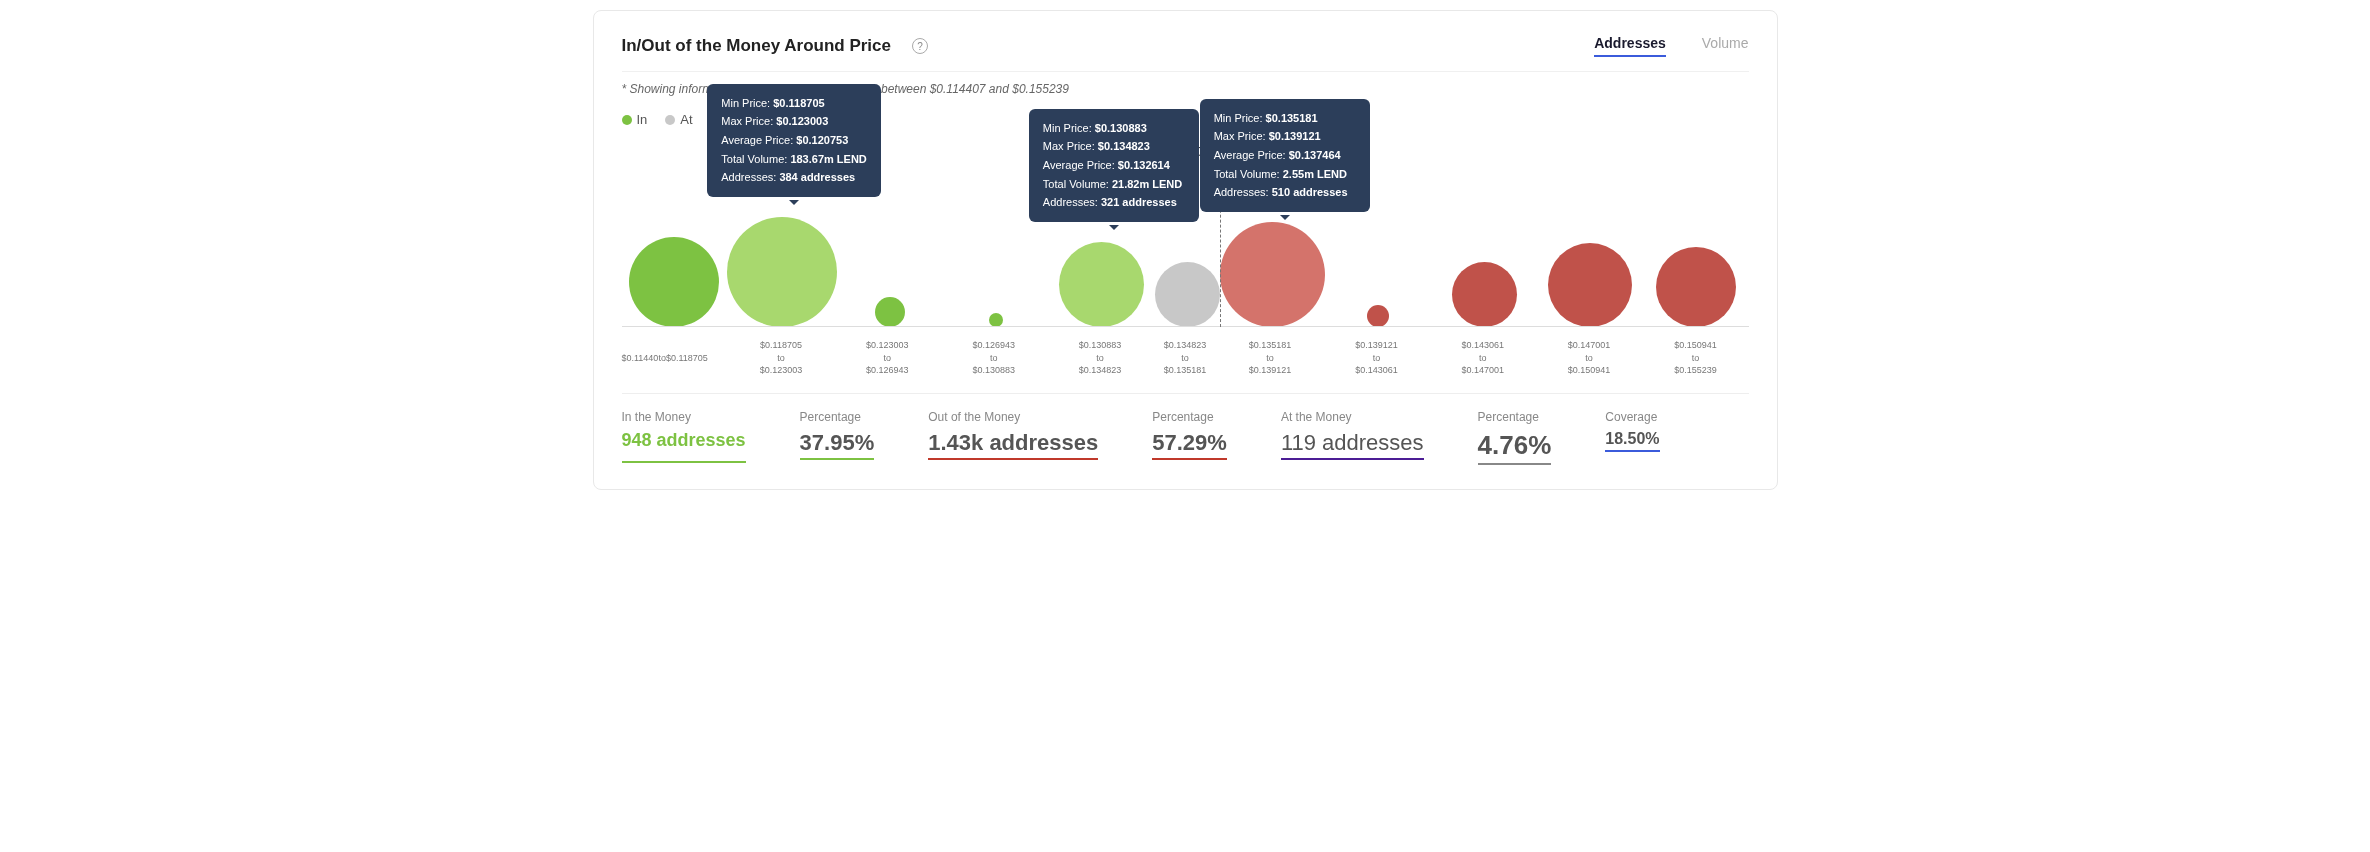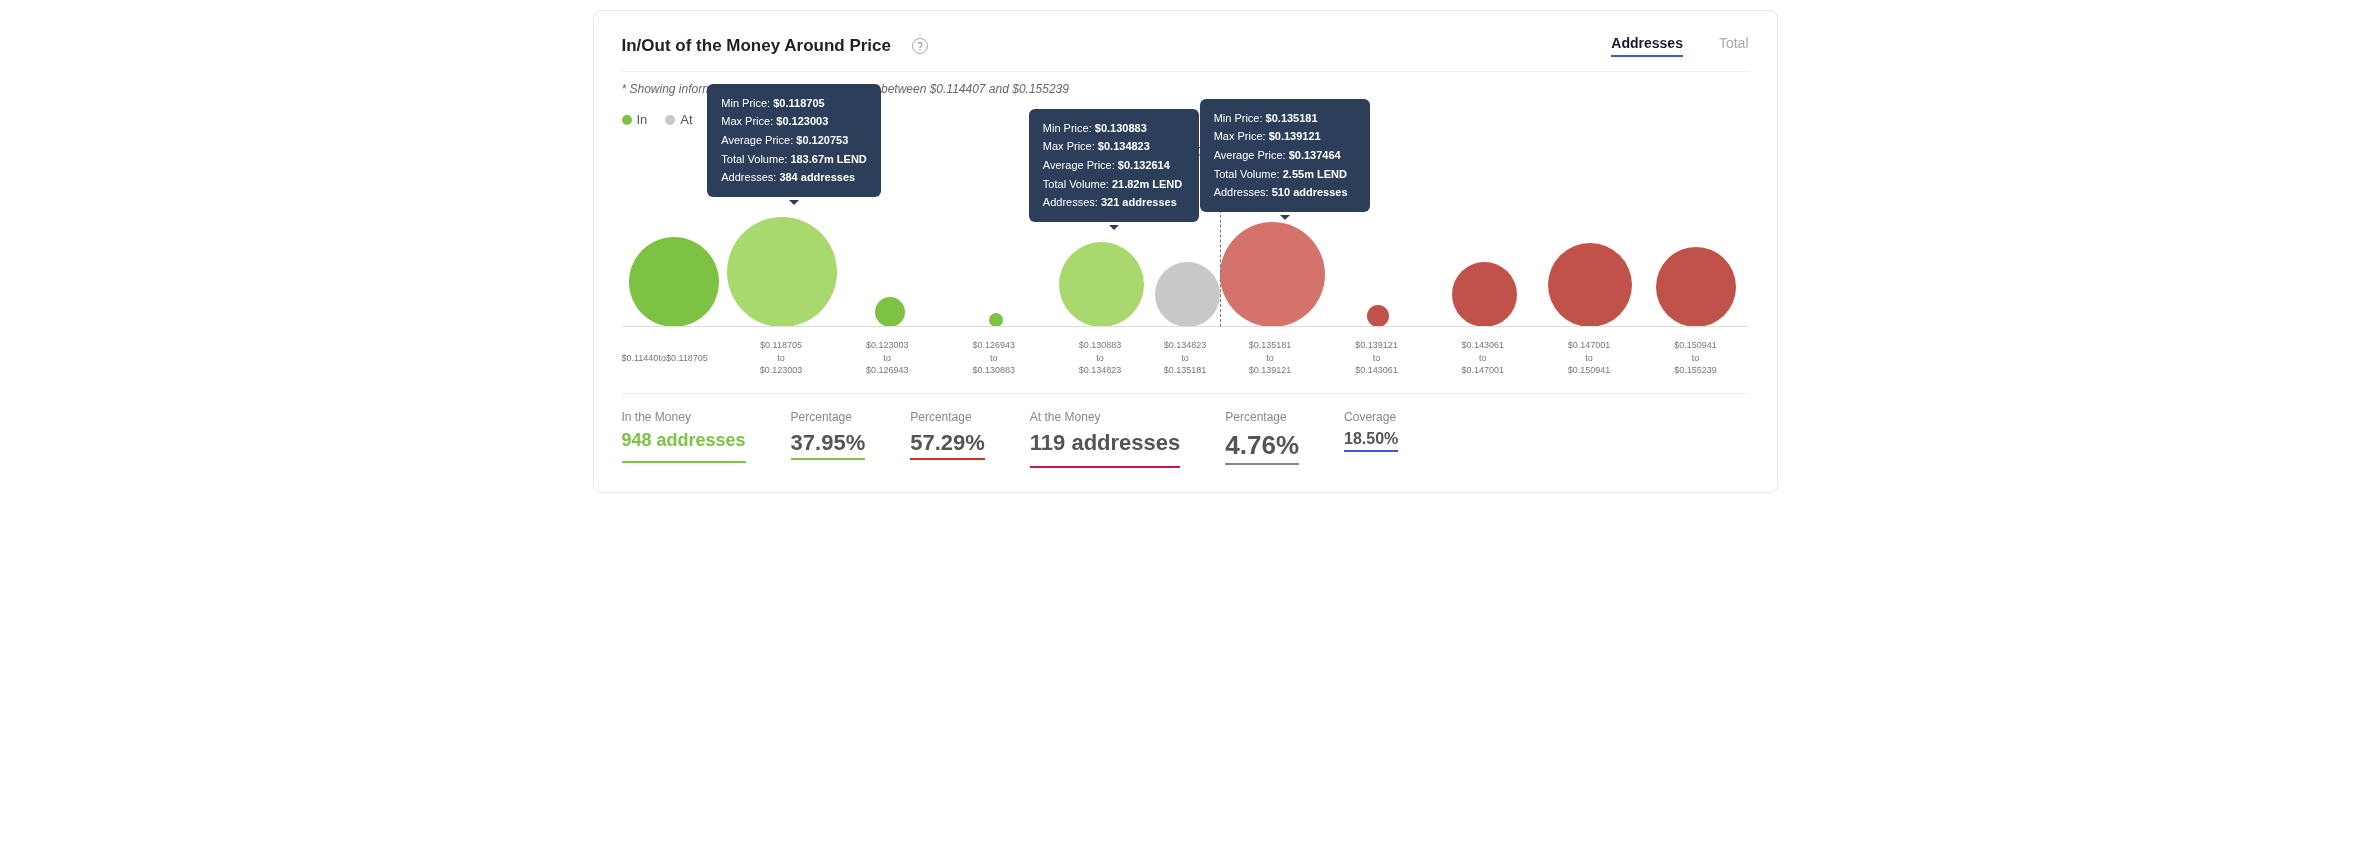--- a/index.html
+++ b/index.html
@@ -14,37 +14,37 @@
     .tab.active { color: #1a1a2e; font-weight: 600; border-bottom: 2px solid #3b5bdb; }
     .subtitle { font-size: 12px; color: #666; font-style: italic; margin-bottom: 16px; }
     .legend { display: flex; align-items: center; gap: 18px; margin-bottom: 10px; }
     .legend-item { display: flex; align-items: center; gap: 5px; font-size: 13px; color: #555; }
     .legend-dot { width: 10px; height: 10px; border-radius: 50%; }
     .chart-area { position: relative; height: 240px; margin-bottom: 0; }
     .tooltip-box { position: absolute; background: #2c3e5a; color: #fff; border-radius: 6px; padding: 10px 14px; font-size: 11px; line-height: 1.7; z-index: 20; min-width: 170px; white-space: nowrap; }
     .tooltip-box::after { content: ''; position: absolute; bottom: -8px; left: 50%; transform: translateX(-50%); border: 5px solid transparent; border-top-color: #2c3e5a; border-bottom: none; }
     .tooltip-val { font-weight: 700; }
     .divider { border: none; border-top: 1px solid #eee; margin: 16px 0; }
-    .summary-row { display: flex; align-items: flex-start; gap: 5px; }
+    .summary-row { display: flex; align-items: flex-start; gap: 14px; }
     .summary-block { display: flex; flex-direction: column; gap: 4px; padding-right: 40px; }
     .summary-label { font-size: 12px; color: #888; margin-bottom: 2px; }
   </style>
 </head>
 <body>
 
 <div class="card">
 
   <div class="header">
     <div class="header-left">
       <span class="header-title">In/Out of the Money Around Price</span>
       <div class="header-help">?</div>
     </div>
     <div class="header-tabs">
       <div class="tab active">Addresses</div>
-      <div class="tab">Total</div>
+      <div class="tab">Volume</div>
     </div>
   </div>
 
   <div class="subtitle">* Showing information for addresses that bought between $0.114407 and $0.155239</div>
 
   <div class="legend">
     <div class="legend-item">
       <div class="legend-dot" style="background:#7dc242;"></div>
       <span>In</span>
     </div>
@@ -199,27 +199,31 @@
     <div class="summary-block">
       <div class="summary-label">In the Money</div>
       <div style="font-size:18px; font-weight:700; color:#7dc242; border-bottom:2px solid #7dc242; padding-bottom:10px;">948 addresses</div>
     </div>
     <div class="summary-block">
       <div class="summary-label">Percentage</div>
       <div style="font-size:22px; font-weight:700; color:#555; border-bottom:2px solid #7dc242; padding-bottom:2px;">37.95%</div>
     </div>
 
     <div class="summary-block">
+      <div class="summary-label">Out of the Money</div>
+      <div style="font-size:22px; font-weight:700; color:#555; border-bottom:2px solid #c0392b; padding-bottom:2px;">1.43k addresses</div>
+    </div>
+    <div class="summary-block">
       <div class="summary-label">Percentage</div>
       <div style="font-size:22px; font-weight:700; color:#555; border-bottom:2px solid #c0392b; padding-bottom:2px;">57.29%</div>
     </div>
 
     <div class="summary-block">
       <div class="summary-label">At the Money</div>
-      <div style="font-size:22px; font-weight:700; color:#555; border-bottom:2px solid #be185d; padding-bottom:10px;">119 addresses</div>
+      <div style="font-size:22px; font-weight:400; color:#555; border-bottom:2px solid #4c1d95; padding-bottom:2px;">119 addresses</div>
     </div>
     <div class="summary-block">
       <div class="summary-label">Percentage</div>
       <div style="font-size:26px; font-weight:700; color:#555; border-bottom:2px solid #888; padding-bottom:2px;">4.76%</div>
     </div>
 
     <div class="summary-block">
       <div class="summary-label">Coverage</div>
       <div style="font-size:16px; font-weight:700; color:#555; border-bottom:2px solid #3b5bdb; padding-bottom:2px;">18.50%</div>
     </div>

